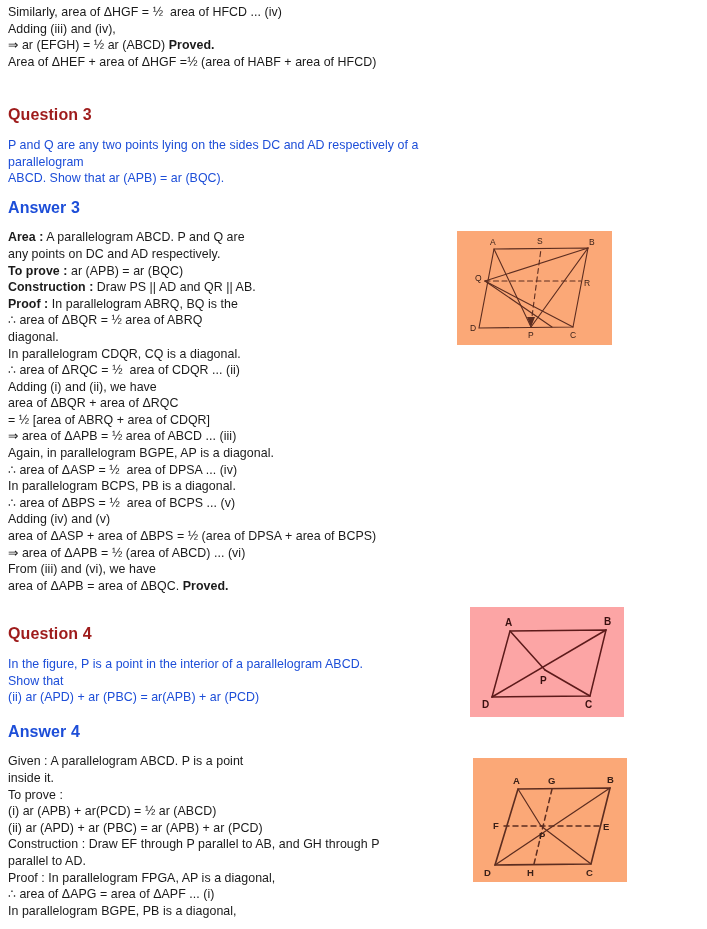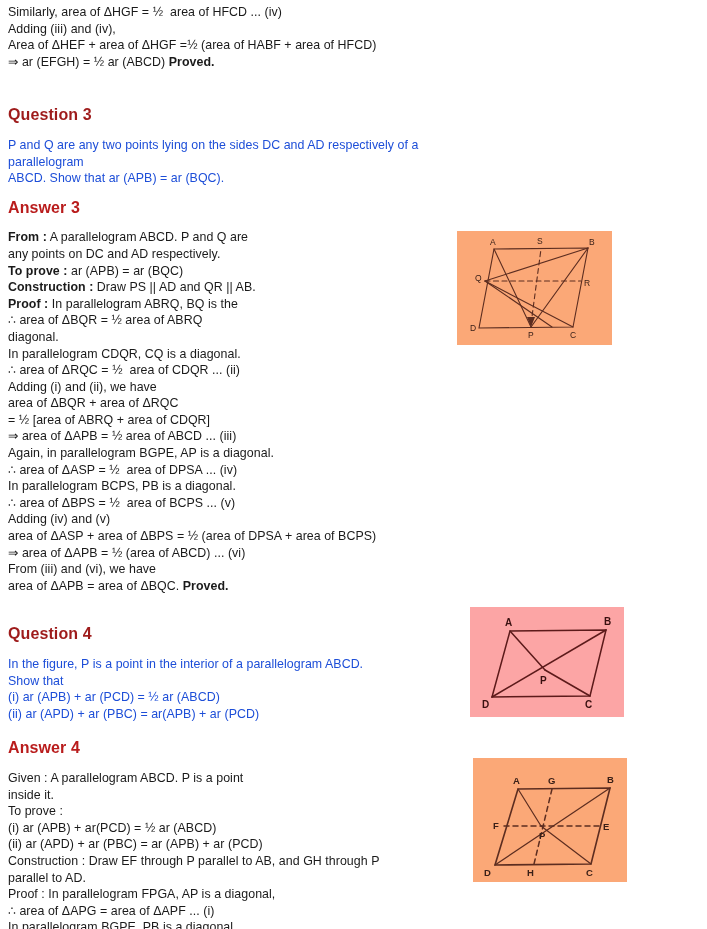--- a/index.html
+++ b/index.html
@@ -39,21 +39,21 @@
   .heading {
     font-size: 16px;
     line-height: 16.6px;
     font-weight: bold;
     letter-spacing: 0.1px;
   }
   .heading.red {
     color: #9e1b1b;
   }
   .heading.black {
-    color: #b91c1c;
+    color: #1d4ed8;
   }
   .bold { font-weight: bold; }
   .spacer-md { height: 13px; }
   .spacer-lg { height: 20px; }
 
   .fig {
     position: absolute;
     box-sizing: border-box;
   }
   .fig svg { display: block; }
@@ -61,37 +61,37 @@
 </head>
 <body>
 
 <div class="page">
 
   <div class="text-col">
 
     <div style="padding-top:4px;">
       <div class="line">Similarly, area of ΔHGF = ½  area of HFCD ... (iv)</div>
       <div class="line">Adding (iii) and (iv),</div>
+      <div class="line"><span>⇒ ar (EFGH) = ½ ar (ABCD) </span><span class="bold">Proved.</span></div>
       <div class="line">Area of ΔHEF + area of ΔHGF =½ (area of HABF + area of HFCD)</div>
-      <div class="line"><span>⇒ ar (EFGH) = ½ ar (ABCD) </span><span class="bold">Proved.</span></div>
     </div>
 
     <div class="spacer-lg"></div>
     <div style="height:17px;"></div>
 
     <div class="heading red">Question 3</div>
     <div class="spacer-md"></div>
     <div class="line red">P and Q are any two points lying on the sides DC and AD respectively of a parallelogram</div>
     <div class="line red">ABCD. Show that ar (APB) = ar (BQC).</div>
     <div class="spacer-md"></div>
     <div class="heading black">Answer 3</div>
     <div class="spacer-md"></div>
 
     <div id="ans3-lines">
-        <div class="line"><span class="bold">From :</span><span> A parallelogram ABCD. P and Q are</span></div>
+        <div class="line"><span class="bold">Area :</span><span> A parallelogram ABCD. P and Q are</span></div>
         <div class="line"><span>any points on DC and AD respectively.</span></div>
         <div class="line"><span class="bold">To prove :</span><span> ar (APB) = ar (BQC)</span></div>
         <div class="line"><span class="bold">Construction :</span><span> Draw PS || AD and QR || AB.</span></div>
         <div class="line"><span class="bold">Proof :</span><span> In parallelogram ABRQ, BQ is the</span></div>
         <div class="line"><span>∴ area of ΔBQR = ½ area of ABRQ</span></div>
         <div class="line"><span>diagonal.</span></div>
         <div class="line"><span>In parallelogram CDQR, CQ is a diagonal.</span></div>
         <div class="line"><span>∴ area of ΔRQC = ½  area of CDQR ... (ii)</span></div>
         <div class="line"><span>Adding (i) and (ii), we have</span></div>
         <div class="line"><span>area of ΔBQR + area of ΔRQC</span></div>
@@ -108,21 +108,20 @@
         <div class="line"><span>area of ΔAPB = area of ΔBQC. </span><span class="bold">Proved.</span></div>
       </div>
 
     <div class="spacer-lg"></div>
     <div style="height:12px;"></div>
 
     <div class="heading red">Question 4</div>
     <div class="spacer-md"></div>
     <div class="line red">In the figure, P is a point in the interior of a parallelogram ABCD.</div>
     <div class="line red">Show that</div>
-    <div class="line red">(i) ar (APB) + ar (PCD) = ½ ar (ABCD)</div>
     <div class="line red">(ii) ar (APD) + ar (PBC) = ar(APB) + ar (PCD)</div>
     <div class="spacer-md"></div>
     <div style="height:5px;"></div>
     <div class="heading black">Answer 4</div>
     <div class="spacer-md"></div>
 
     <div id="ans4-lines">
         <div class="line">Given : A parallelogram ABCD. P is a point</div>
         <div class="line">inside it.</div>
         <div class="line">To prove :</div>

